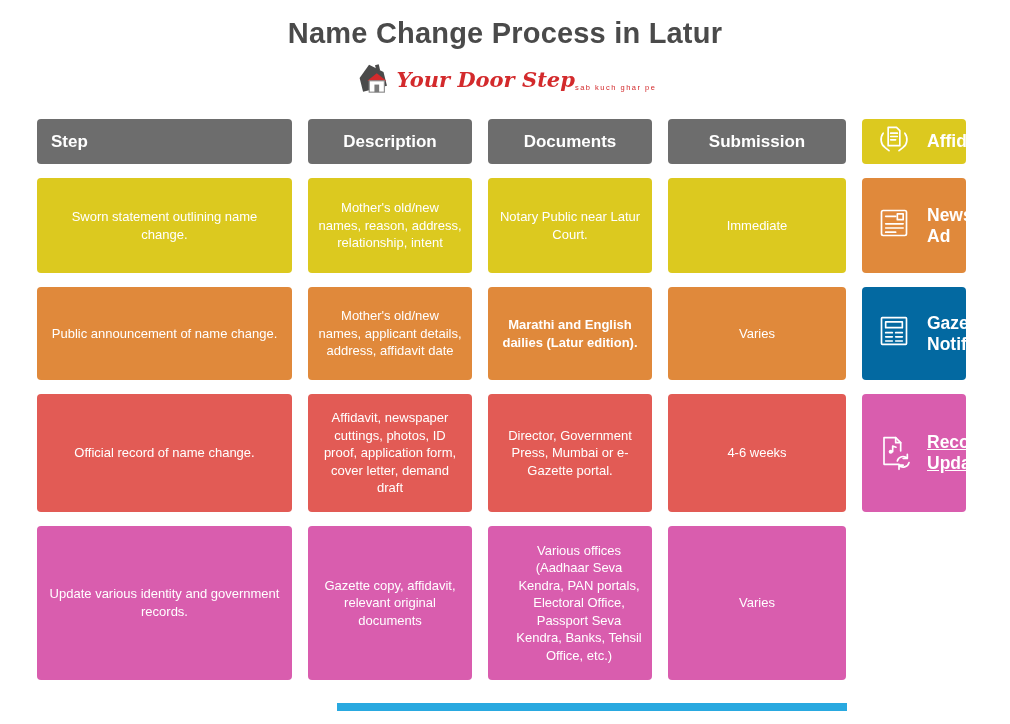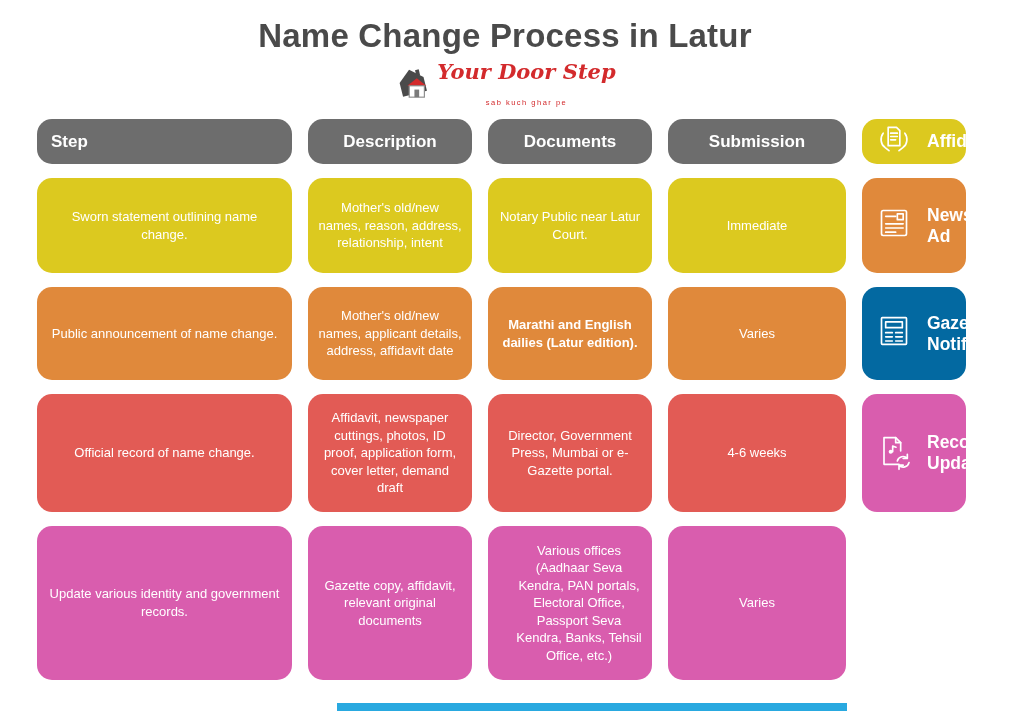--- a/index.html
+++ b/index.html
@@ -2,35 +2,35 @@
 <html><head>
 <meta charset="utf-8">
 <style>
   * { box-sizing: border-box; margin: 0; padding: 0; }
   html, body { width: 1010px; height: 724px; background: #ffffff; overflow: hidden; }
   body { font-family: "Liberation Sans", sans-serif; position: relative; }
 
   .page-title {
     padding-top: 17px;
     text-align: center;
-    font-size: 33px;
+    font-size: 29px;
     font-weight: bold;
     color: #4a4a4a;
     letter-spacing: 0.2px;
   }
 
   .logo-row {
     margin-top: 8px;
     display: flex;
     justify-content: center;
     align-items: center;
     gap: 5px;
     height: 42px;
   }
-  .logo-text { color: #d32a2c; display: flex; flex-direction: column; align-items: center; }
+  .logo-text { color: #d32a2c; display: flex; flex-direction: row; align-items: center; }
   .logo-brand {
     font-family: "DejaVu Serif", serif;
     font-style: italic;
     font-weight: bold;
     font-size: 21px;
     line-height: 1;
   }
   .logo-tagline {
     font-size: 7.5px;
     letter-spacing: 1.5px;
@@ -42,21 +42,21 @@
     left: 37px;
     top: 119px;
     display: grid;
     grid-template-columns: 255px 164px 164px 178px 104px;
     grid-template-rows: 45px 95px 93px 118px 154px;
     column-gap: 16px;
     row-gap: 14px;
   }
 
   .cell {
-    border-radius: 15px;
+    border-radius: 4px;
     color: #ffffff;
     display: flex;
     align-items: center;
     justify-content: center;
   }
   .header-cell {
     background: #6d6d6d;
     font-weight: bold;
     font-size: 17px;
   }
@@ -158,21 +158,21 @@
         <path d="M14 26 h8 M26 26 h8 M14 31 h8 M26 31 h8 M14 36 h8 M26 36 h8"></path>
       </svg>
     </span>
     <span>Gazette Notification</span>
   </div>
   <div class="cell text-cell" style="background: rgb(226, 91, 85);">Official record of name change.</div>
   <div class="cell text-cell" style="background: rgb(226, 91, 85);">Affidavit, newspaper cuttings, photos, ID proof, application form, cover letter, demand draft</div>
   <div class="cell text-cell" style="background: rgb(226, 91, 85);">Director, Government Press, Mumbai or e-Gazette portal.</div>
   <div class="cell text-cell" style="background: rgb(226, 91, 85);">4-6 weeks</div>
 
-  <div class="cell step-cell" style="background: rgb(217, 93, 174);">
+  <div class="cell step-cell" style="background: rgb(217, 93, 174); text-decoration: underline;">
     <span>
       <svg width="40" height="40" viewBox="0 0 48 48" fill="none" stroke="#ffffff" stroke-width="2" stroke-linecap="round" stroke-linejoin="round">
         <path d="M30 40 h-18 v-32 h14 l6 6 v10"></path>
         <path d="M26 8 v6 h6"></path>
         <circle cx="20" cy="25" r="2.4" fill="#ffffff" stroke="none"></circle>
         <path d="M22.4 25 v-7 l4 1.5"></path>
         <path d="M28 36 a7 7 0 0 1 12 -3 M40 28 v5 h-5"></path>
         <path d="M42 38 a7 7 0 0 1 -12 3 M30 46 v-5 h5"></path>
       </svg>
     </span>

